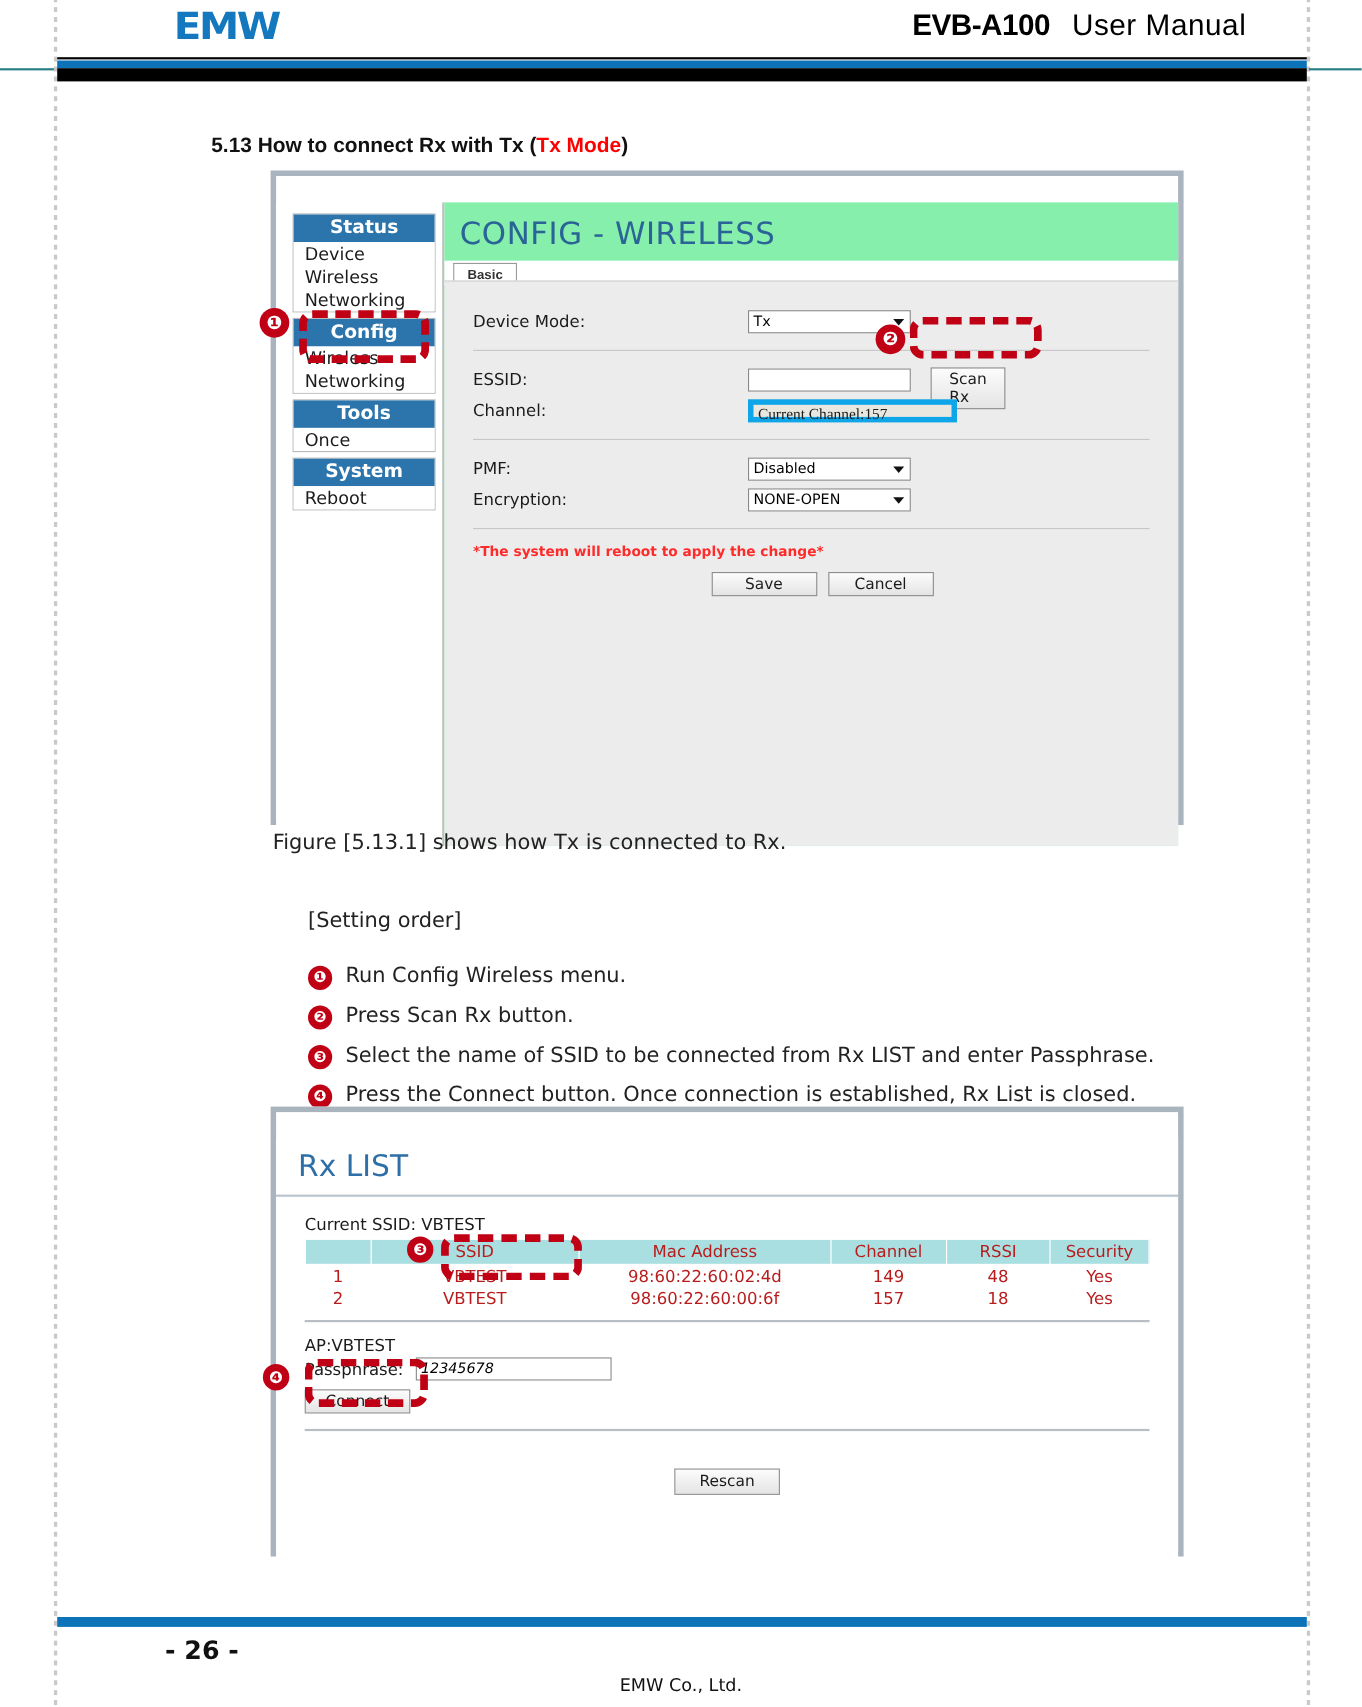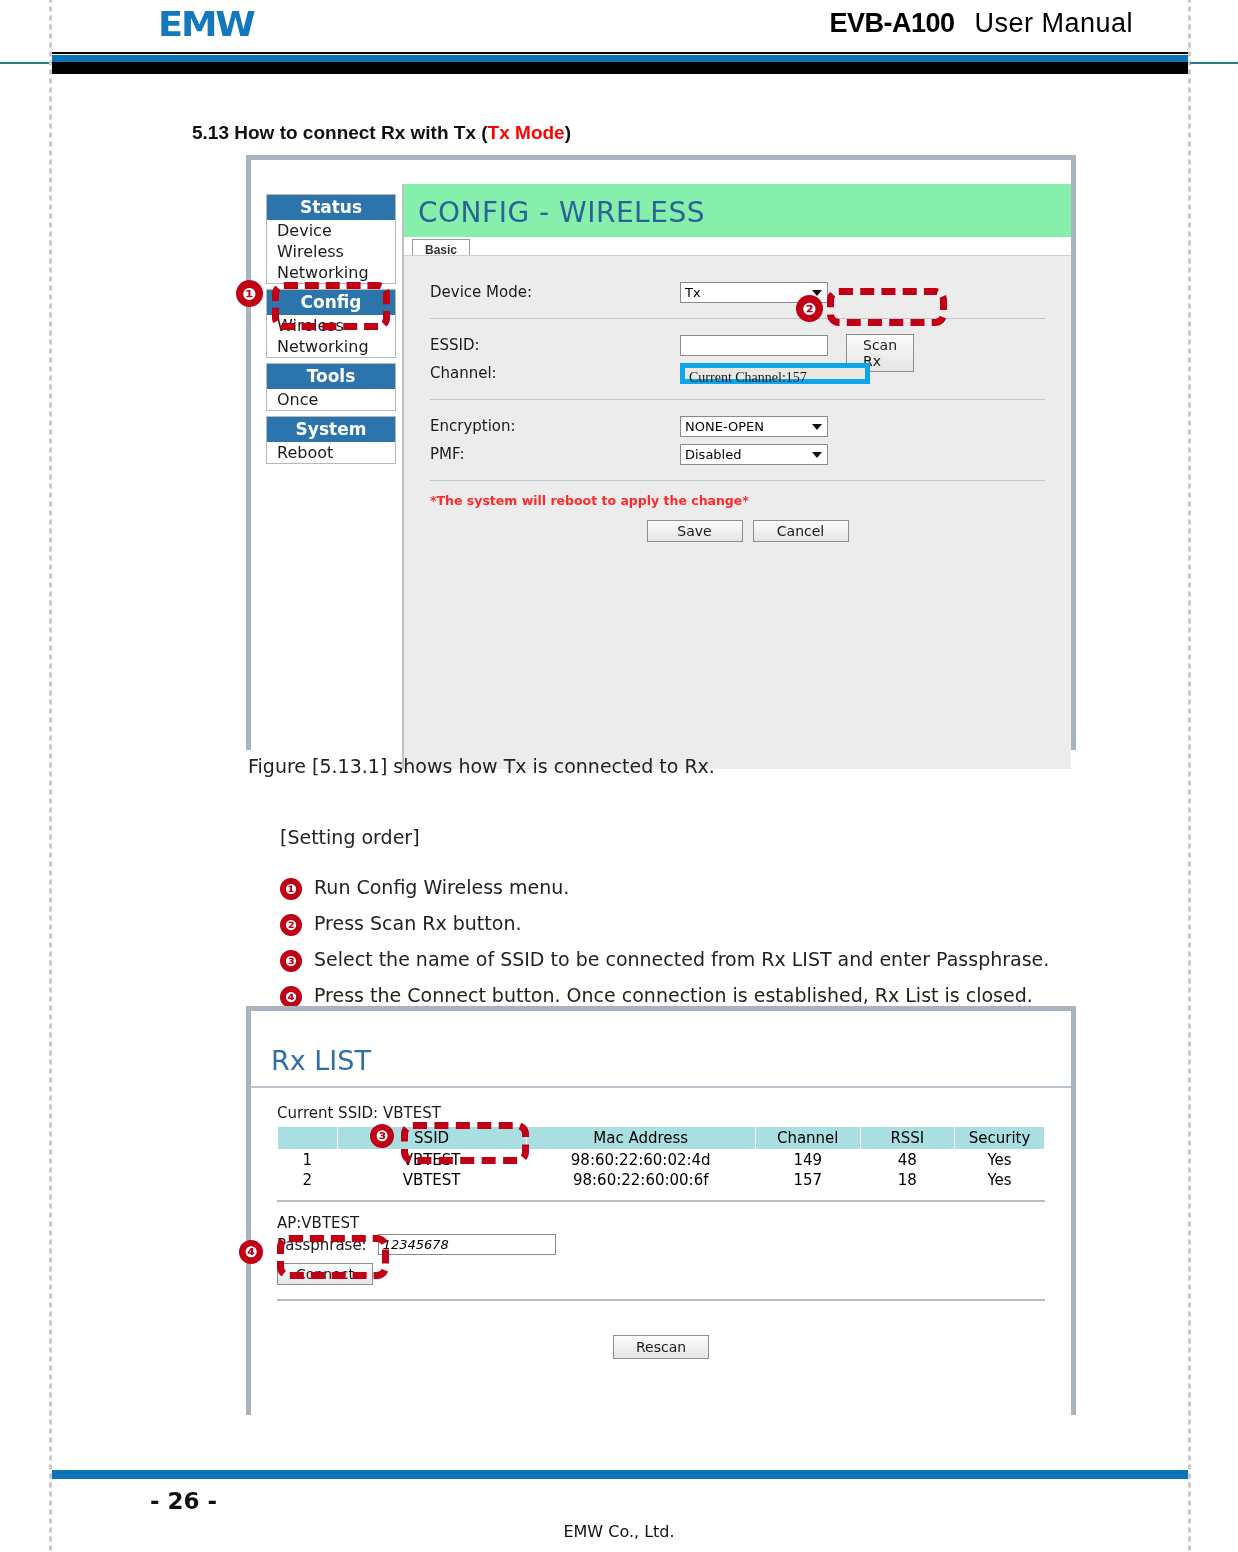--- a/index.html
+++ b/index.html
@@ -181,21 +181,21 @@
     border-bottom:2px solid #b9c4cf;
     font-family:"DejaVu Sans", sans-serif;
   }
   .rx-body { padding:16px 26px 0 26px; position:relative; }
   .rx-cur {
     font-size:15px; color:#1b1b1b; margin-bottom:4px;
     font-family:"DejaVu Sans", sans-serif;
   }
   table.rx {
     width:100%; border-collapse:collapse;
-    font-size:15px; color:#000000;
+    font-size:15px; color:#b91c1c;
     font-family:"DejaVu Sans", sans-serif;
   }
   table.rx th {
     background:#a9dfe1; font-weight:normal; padding:2px 4px; text-align:center;
     border:1px solid #ffffff;
   }
   table.rx td { padding:1px 4px; text-align:center; }
   table.rx .c-idx { width:60px; }
   table.rx .c-ssid { width:190px; }
   table.rx .c-mac { width:230px; }
@@ -334,34 +334,34 @@
         <div class="frow">
           <div class="flabel">Channel:</div>
           <div class="fctl">
             <div class="readonly">Current Channel:157</div>
           </div>
         </div>
 
         <div class="hr-soft"></div>
 
         <div class="frow">
+          <div class="flabel">PMF:</div>
+          <div class="fctl">
+            <div class="sel">
+              <span>Disabled</span>
+              <span class="caret"></span>
+            </div>
+          </div>
+        </div>
+
+        <div class="frow">
           <div class="flabel">Encryption:</div>
           <div class="fctl">
             <div class="sel">
               <span>NONE-OPEN</span>
-              <span class="caret"></span>
-            </div>
-          </div>
-        </div>
-
-        <div class="frow">
-          <div class="flabel">PMF:</div>
-          <div class="fctl">
-            <div class="sel">
-              <span>Disabled</span>
               <span class="caret"></span>
             </div>
           </div>
         </div>
 
         <div class="hr-soft"></div>
 
         <div class="warn">*The system will reboot to apply the change*</div>
 
         <div class="btn-row">

